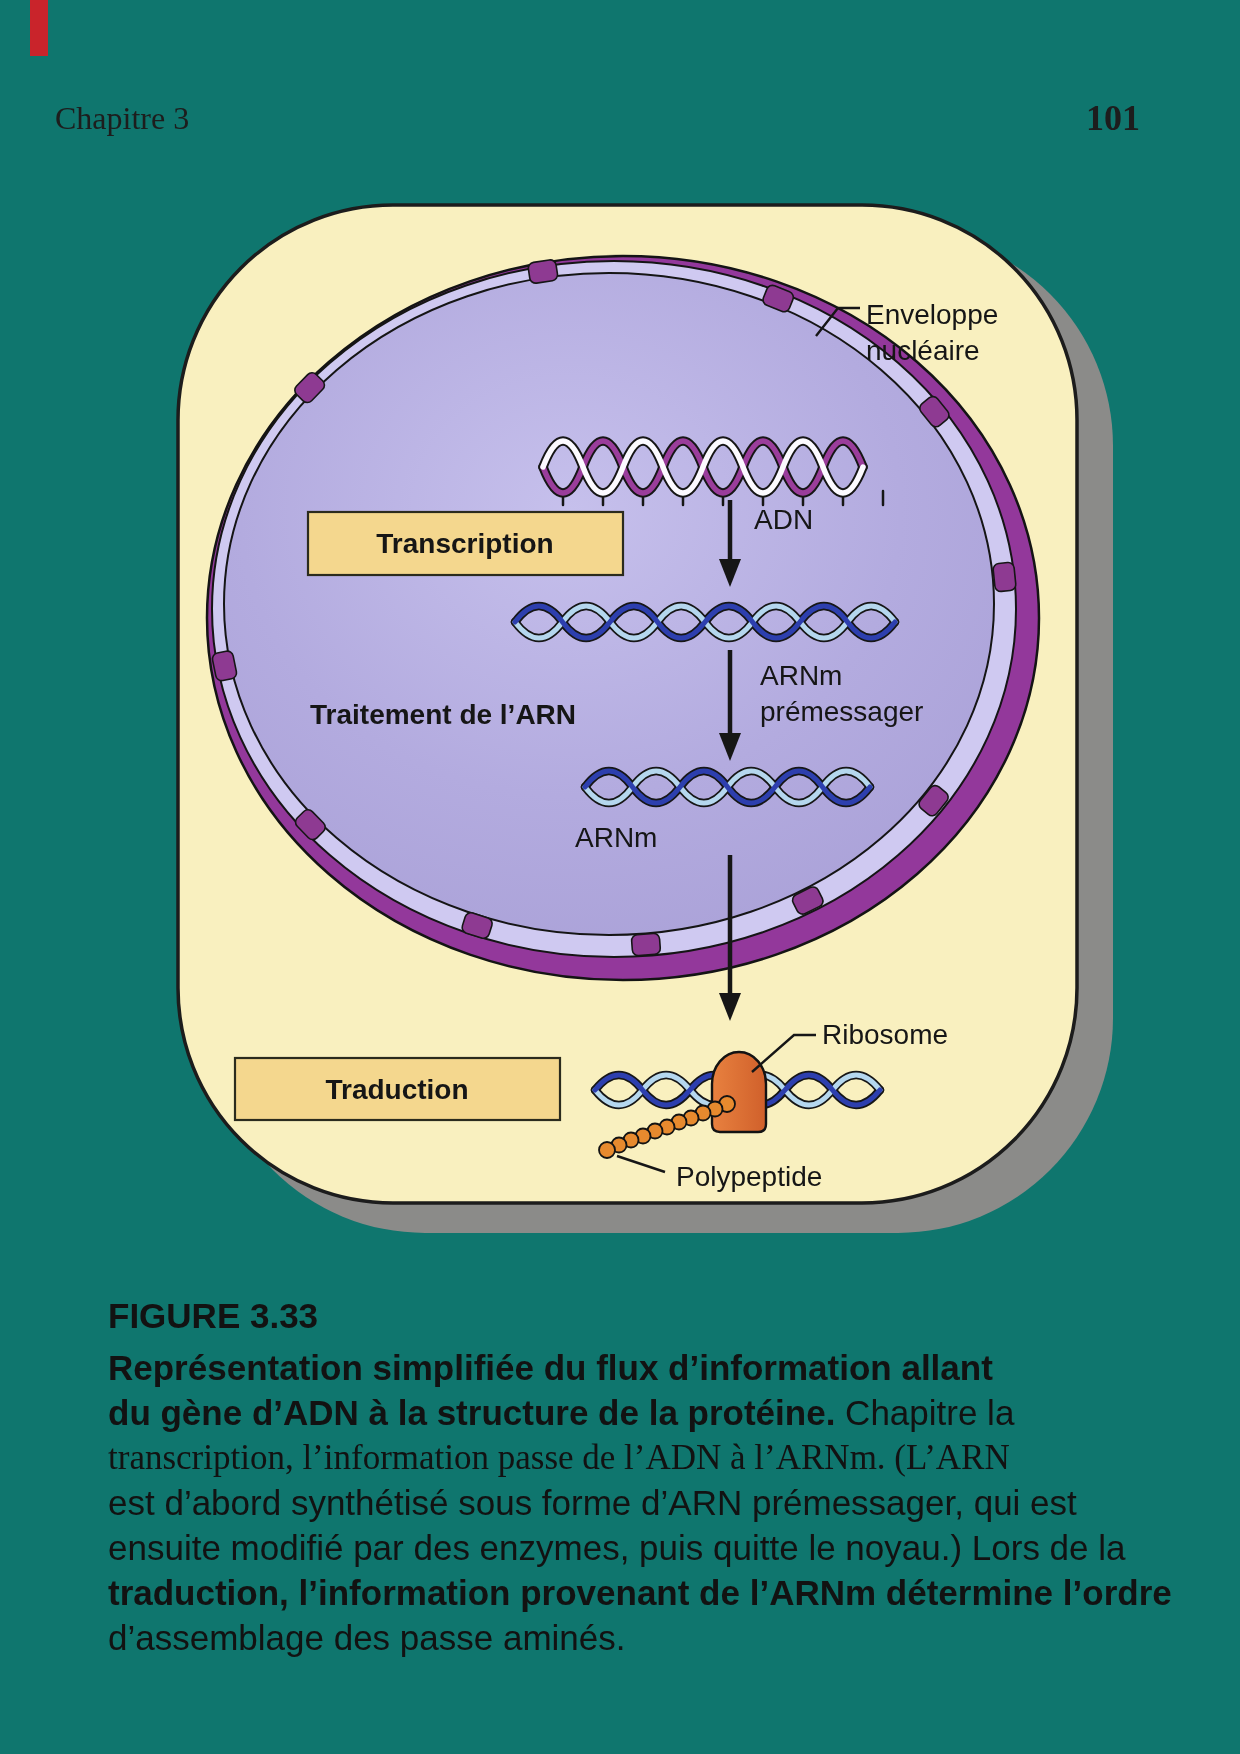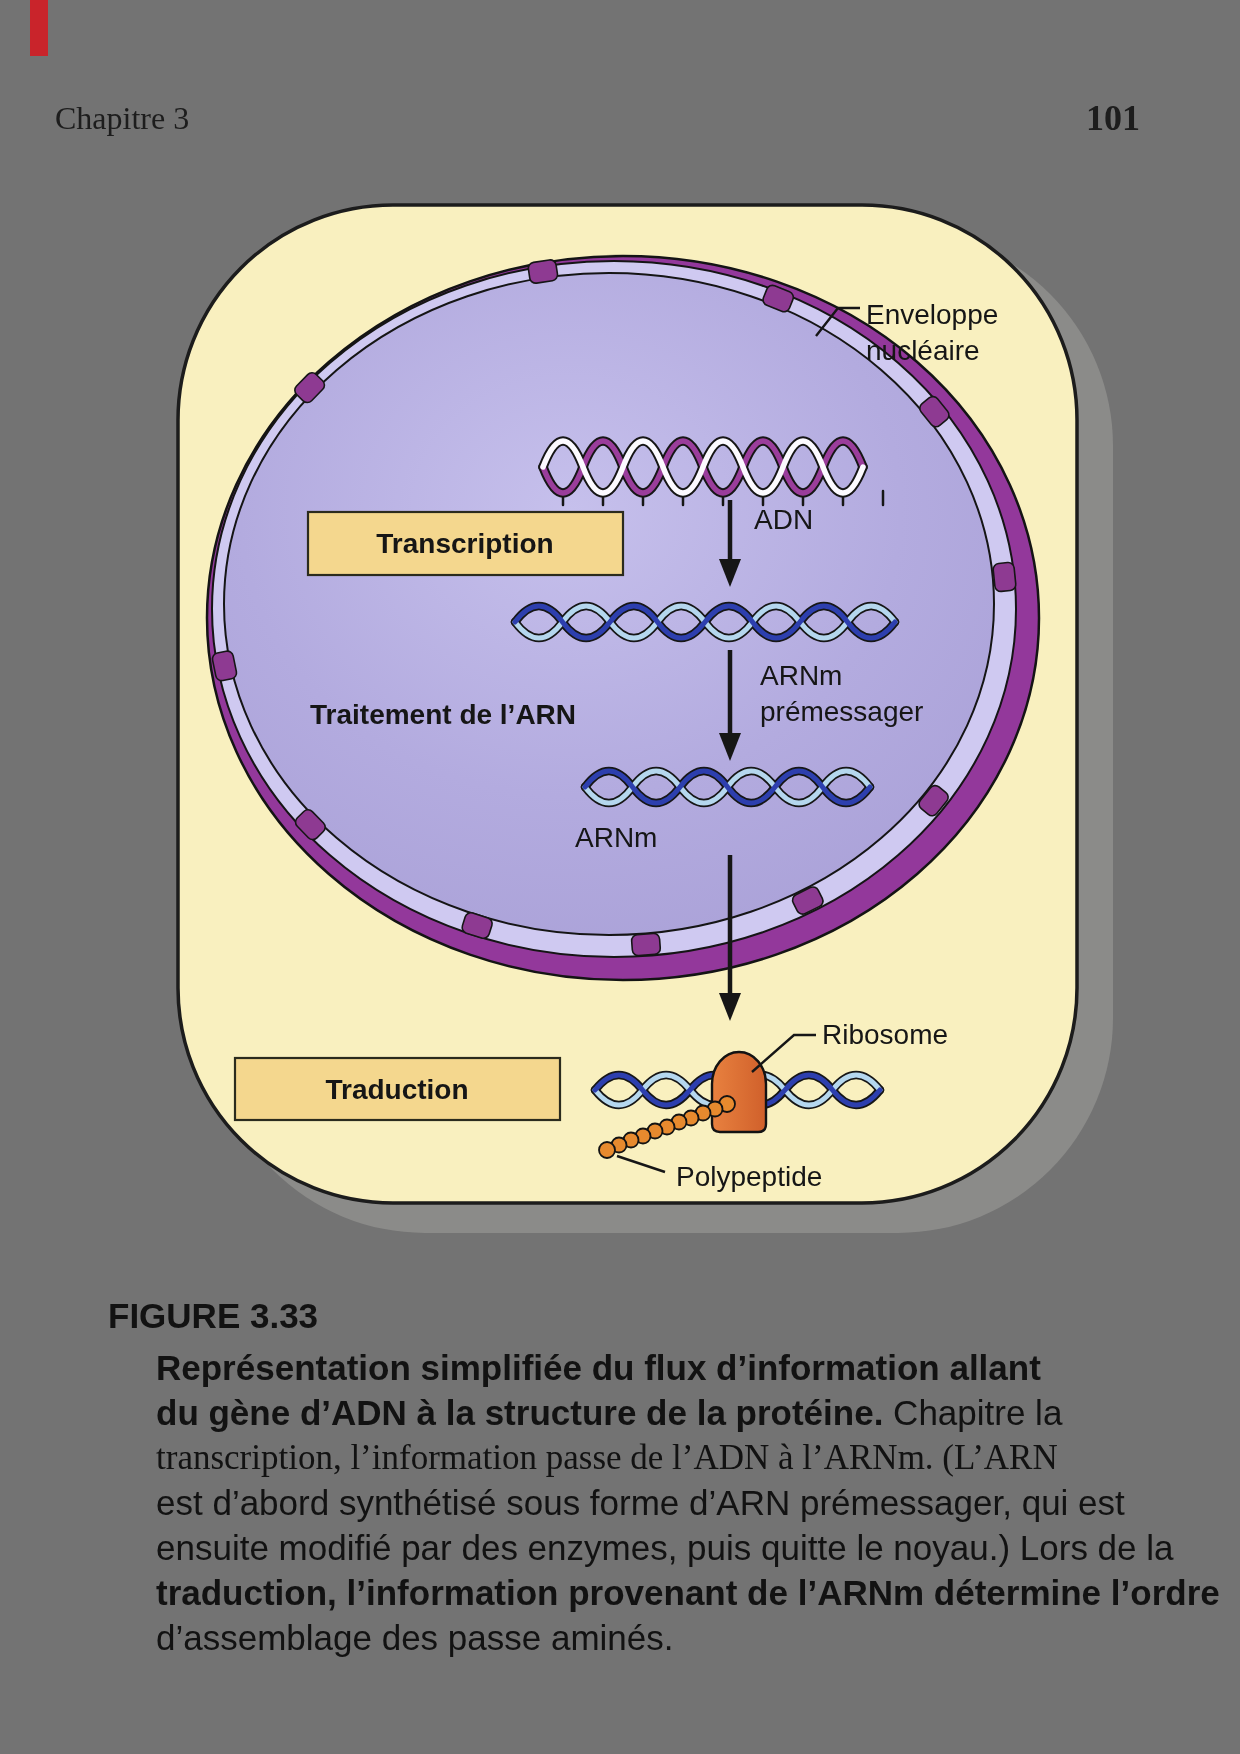--- a/index.html
+++ b/index.html
@@ -1,37 +1,37 @@
 <!DOCTYPE html>
 <html><head>
 <meta charset="utf-8">
 <style>
   html,body{margin:0;padding:0;background:#ffffff;}
-  #page{position:relative;width:1240px;height:1754px;background:#737373;overflow:hidden;
+  #page{position:relative;width:1240px;height:1754px;background:#0f766e;overflow:hidden;
         font-family:"Liberation Sans",sans-serif;}
   
   .red-tab{position:absolute;left:30px;top:0;width:18px;height:56px;background:#c9242b;}
   .hdr{position:absolute;top:100px;color:#1d1d1d;font-family:"Liberation Serif",serif;
        font-size:32px;white-space:nowrap;}
   .hdr.chap{left:55px;}
   .hdr.title{left:258px;}
   .hdr.pnum{left:1086px;font-weight:bold;font-size:36px;top:97px;}
   
   .fig-shadow{position:absolute;left:210px;top:231px;width:903px;height:1002px;
               border-radius:215px;background:#8b8b89;}
   .fig-wrap{position:absolute;left:176px;top:203px;width:903px;height:880px;}
   svg{display:block;}
   svg text{font-family:"Liberation Sans",sans-serif;fill:#161616;}
   .lbl{font-size:28px;}
   .lbl-b{font-size:28px;font-weight:bold;}
   
   .caption{position:absolute;left:92px;top:1296px;width:1085px;color:#121212;}
   .cap-line{position:absolute;left:16px;white-space:nowrap;font-size:35px;}
   .cap-head{font-weight:bold;}
-  .cap-line .b{font-weight:bold;margin-left:48px;}
+  .cap-line .b{font-weight:bold;}
 </style>
 </head>
 <body>
 
 <div id="page">
 
   <div class="red-tab"></div>
 
   <div class="hdr chap">Chapitre 3</div>
   <div class="hdr pnum">101</div>

